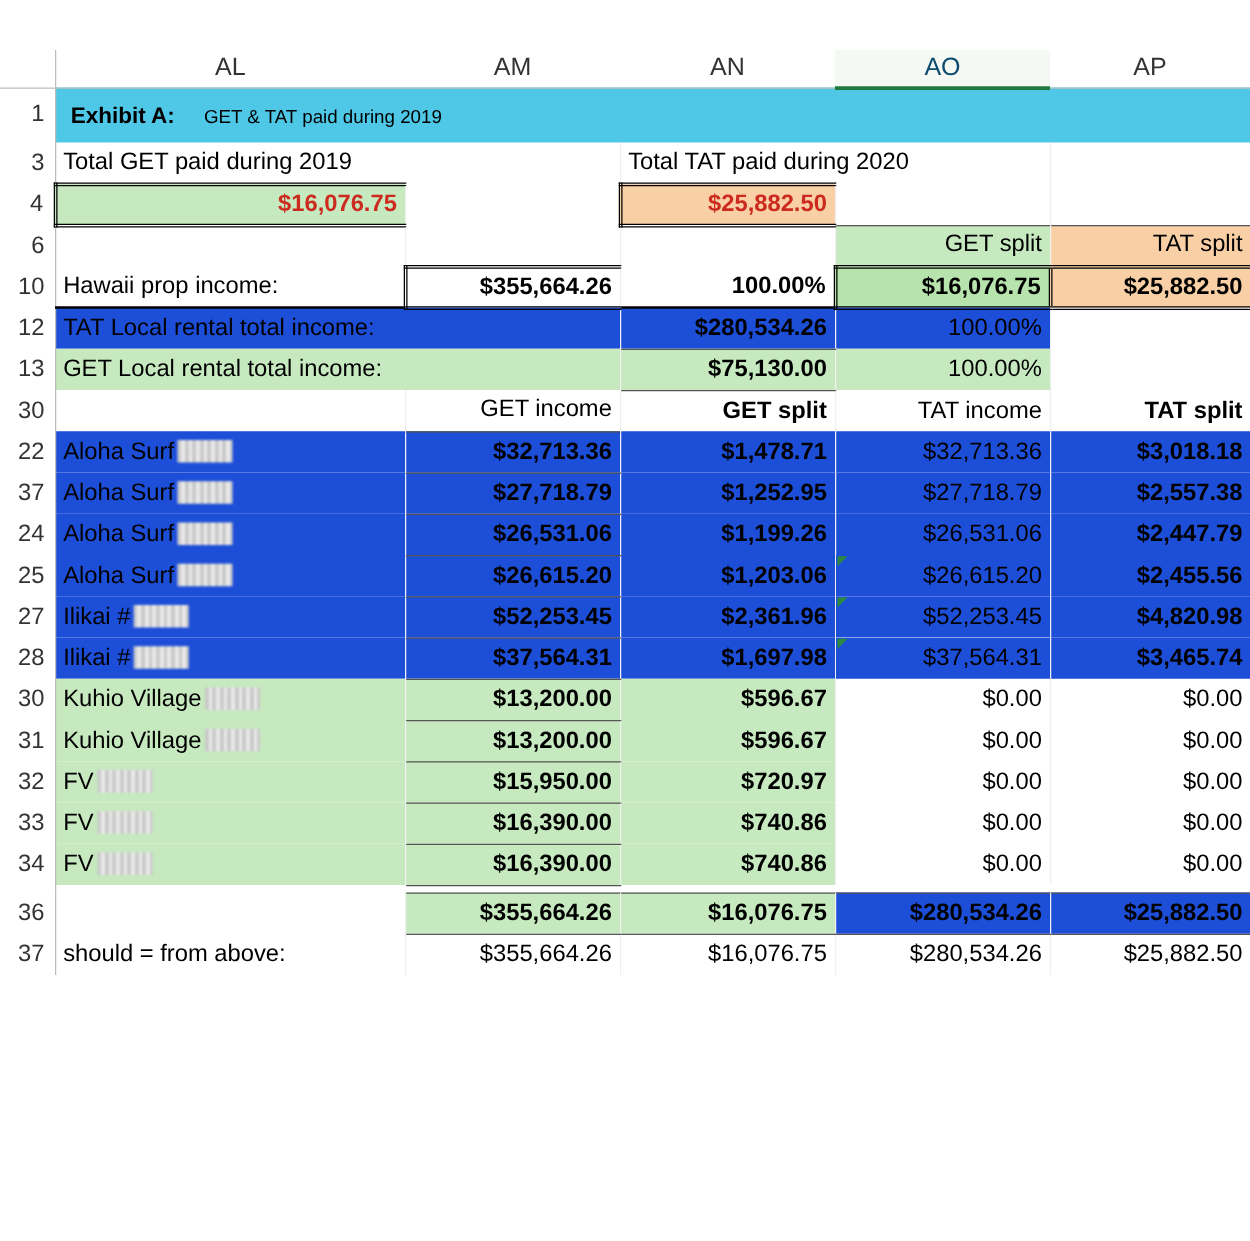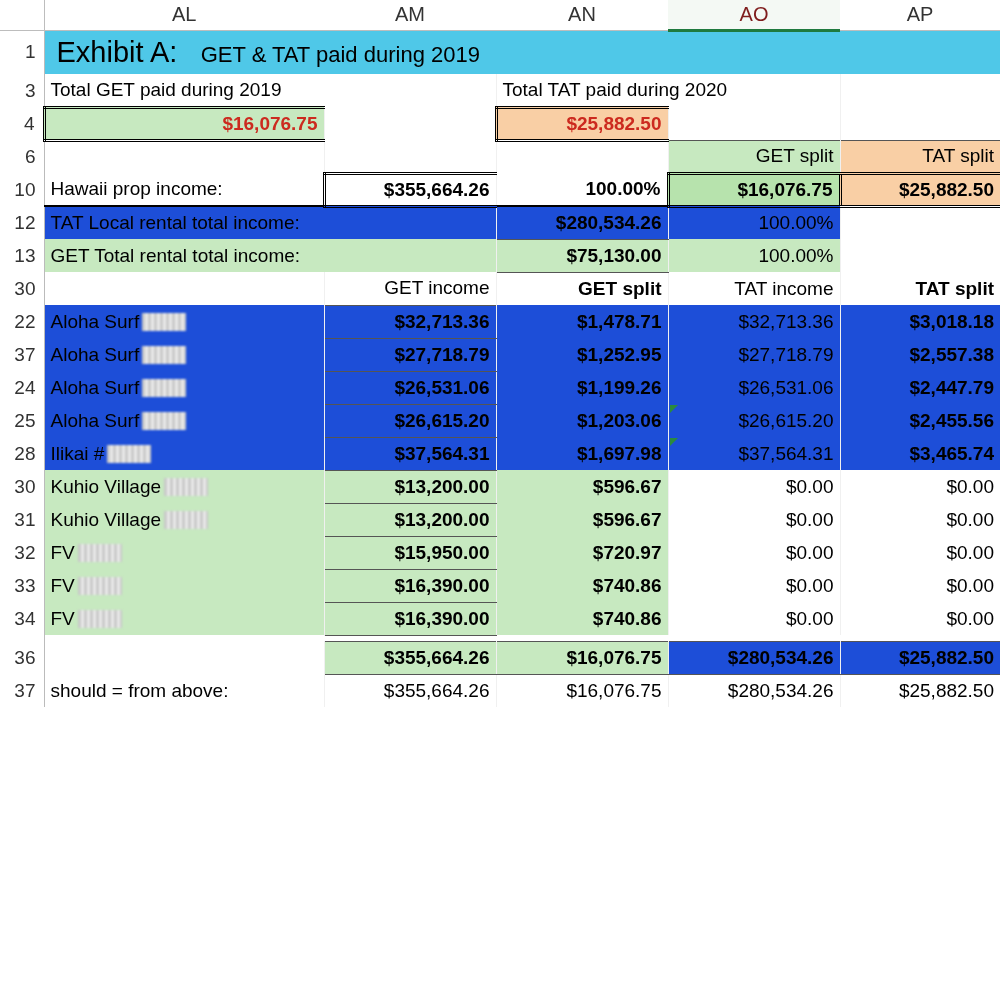--- a/index.html
+++ b/index.html
@@ -4,42 +4,42 @@
 <style>
   * { box-sizing: border-box; }
   body {
     margin: 0;
     font-family: Arial, Helvetica, sans-serif;
     font-size: 19px;
     color: #000;
     background: #fff;
     width: 1000px;
   }
-  table { border-collapse: collapse; table-layout: fixed; width: 100%; }
+  table { border-collapse: collapse; table-layout: fixed; width: 100%; margin-top: 40px; }
   td, th { padding: 0; vertical-align: middle; }
 
   
   .col-row { width: 44px; }
   .col-AL  { width: 280px; }
   .col-AM  { width: 172px; }
   .col-AN  { width: 172px; }
   .col-AO  { width: 172px; }
   .col-AP  { width: 160px; }
 
   
   tr.colhdr td {
     background: #fff;
     text-align: center;
     font-size: 20px;
     color: #333;
     border-bottom: 1px solid #bdbdbd;
     height: 30px;
   }
   tr.colhdr td.sel {
-    color: #7f1d1d;
+    color: #0c4a6e;
     border-bottom: 3px solid #1f7a3e;
     background: #f4f9f4;
   }
   tr.colhdr td.first {
     border-right: 1px solid #bdbdbd;
   }
   td.rowhdr {
     text-align: right;
     font-size: 19px;
     color: #333;
@@ -51,22 +51,22 @@
   
   .cell { height: 33px; padding: 2px 6px 2px 6px; }
   .right { text-align: right; }
   .bold { font-weight: bold; }
 
   
   .banner {
     background: #4fc8e8;
     height: 44px;
   }
-  .banner .title-main { font-weight: normal; font-size: 29px; padding-left: 6px;}
-  .banner .title-sub  { font-size: 22px; padding-left: 18px; }
+  .banner .title-main { font-weight: bold; font-size: 18px; padding-left: 6px;}
+  .banner .title-sub  { font-size: 15px; padding-left: 18px; }
 
   
   .bg-green  { background: #c7e9c0; }
   .bg-orange { background: #1d4ed8; }
   .bg-dgreen { background: #b7e3ad; }
   .bg-paleor { background: #f9cfa5; }
 
   
   .box-thin  { border: 1px solid #555; }
   .box-dbl   { border: 3px double #000; }
@@ -170,21 +170,21 @@
   <tr>
     <td class="rowhdr">12</td>
     <td class="cell bg-orange" colspan="2">TAT Local rental total income:</td>
     <td class="cell right bold bg-orange box-thin">$280,534.26</td>
     <td class="cell right bg-orange">100.00%</td>
     <td class="cell"></td>
   </tr>
 
   <tr>
     <td class="rowhdr">13</td>
-    <td class="cell bg-green" colspan="2">GET Total rental total income:</td>
+    <td class="cell bg-green" colspan="2">GET Local rental total income:</td>
     <td class="cell right bold bg-green box-thin">$75,130.00</td>
     <td class="cell right bg-green">100.00%</td>
     <td class="cell"></td>
   </tr>
 
   <tr>
     <td class="rowhdr">30</td>
     <td class="cell"></td>
     <td class="cell right">GET income</td>
     <td class="cell right bold">GET split</td>
@@ -220,20 +220,28 @@
       </tr>
       <tr>
         <td class="rowhdr">25</td>
         <td class="cell bg-orange"><span>Aloha Surf</span><span class="blur"></span></td>
         <td class="cell right bold bg-orange box-thin">$26,615.20</td>
         <td class="cell right bold bg-orange">$1,203.06</td>
         <td class="cell right bg-orange tri">$26,615.20</td>
         <td class="cell right bold bg-orange">$2,455.56</td>
       </tr>
       <tr>
+        <td class="rowhdr">27</td>
+        <td class="cell bg-orange"><span>Ilikai #</span><span class="blur"></span></td>
+        <td class="cell right bold bg-orange box-thin">$52,253.45</td>
+        <td class="cell right bold bg-orange">$2,361.96</td>
+        <td class="cell right bg-orange tri">$52,253.45</td>
+        <td class="cell right bold bg-orange">$4,820.98</td>
+      </tr>
+      <tr>
         <td class="rowhdr">28</td>
         <td class="cell bg-orange"><span>Ilikai #</span><span class="blur"></span></td>
         <td class="cell right bold bg-orange box-thin">$37,564.31</td>
         <td class="cell right bold bg-orange">$1,697.98</td>
         <td class="cell right bg-orange tri">$37,564.31</td>
         <td class="cell right bold bg-orange">$3,465.74</td>
       </tr>
       <tr>
         <td class="rowhdr">30</td>
         <td class="cell bg-green"><span>Kuhio Village</span><span class="blur"></span></td>

